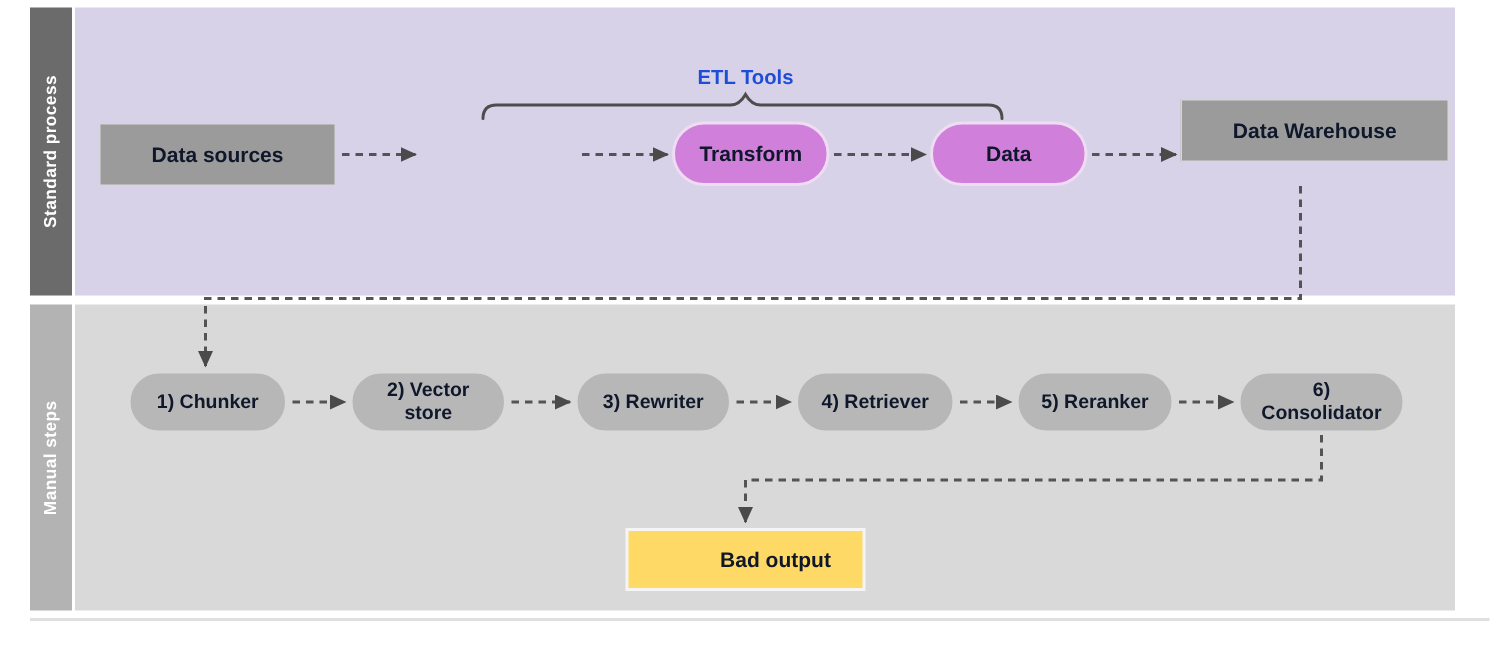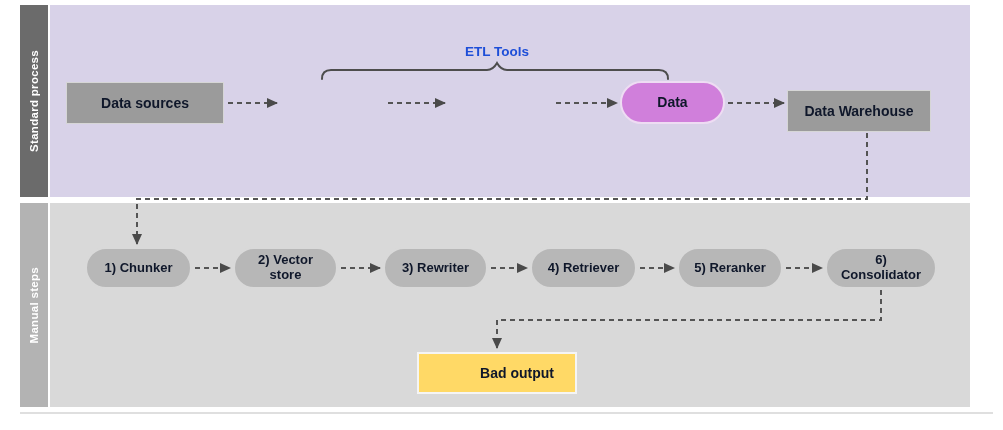--- a/index.html
+++ b/index.html
@@ -32,21 +32,21 @@
     color:#1d4ed8;font-weight:700;font-size:13.5px;
   }
   .overlay{position:absolute;left:0;top:0;pointer-events:none;}
   .bottom-rule{position:absolute;left:20px;top:412px;width:973px;height:2px;background:#dfdfdf;}
 
   
   #n-data-sources{left:66px;top:82px;width:158px;height:42px;}
   #n-extract{left:280px;top:81px;width:105px;height:43px;}
   #n-transform{left:448px;top:81px;width:105px;height:43px;}
   #n-load{left:620px;top:81px;width:105px;height:43px;}
-  #n-data-warehouse{left:787px;top:90px;width:144px;height:42px;}
+  #n-data-warehouse{left:787px;top:66px;width:179px;height:42px;}
   #n-chunker{left:85px;top:247px;width:107px;height:42px;}
   #n-vector-store{left:233px;top:247px;width:105px;height:42px;}
   #n-rewriter{left:383px;top:247px;width:105px;height:42px;}
   #n-retriever{left:530px;top:247px;width:107px;height:42px;}
   #n-reranker{left:677px;top:247px;width:106px;height:42px;}
   #n-consolidator{left:825px;top:247px;width:112px;height:42px;}
   #n-bad-output{left:417px;top:352px;width:160px;height:42px;}
 </style>
 </head>
 <body>
@@ -82,20 +82,21 @@
       <path d="M195 268 L230 268" marker-end="url(#arw)"></path>
       <path d="M341 268 L380 268" marker-end="url(#arw)"></path>
       <path d="M491 268 L527 268" marker-end="url(#arw)"></path>
       <path d="M640 268 L674 268" marker-end="url(#arw)"></path>
       <path d="M786 268 L822 268" marker-end="url(#arw)"></path>
       <path d="M881 290 L881 320 L497 320 L497 348" marker-end="url(#arw)"></path>
     </g>
   </svg>
 
   <div id="n-data-sources" class="node rect-node">Data sources</div>
+  <div id="n-transform" class="node etl-pill">Transform</div>
   <div id="n-load" class="node etl-pill">Data</div>
   <div id="n-data-warehouse" class="node rect-node">Data Warehouse</div>
 
   <div id="n-chunker" class="node manual-pill">1) Chunker</div>
   <div id="n-vector-store" class="node manual-pill">2) Vector store</div>
   <div id="n-rewriter" class="node manual-pill">3) Rewriter</div>
   <div id="n-retriever" class="node manual-pill">4) Retriever</div>
   <div id="n-reranker" class="node manual-pill">5) Reranker</div>
   <div id="n-consolidator" class="node manual-pill">6) Consolidator</div>
 

